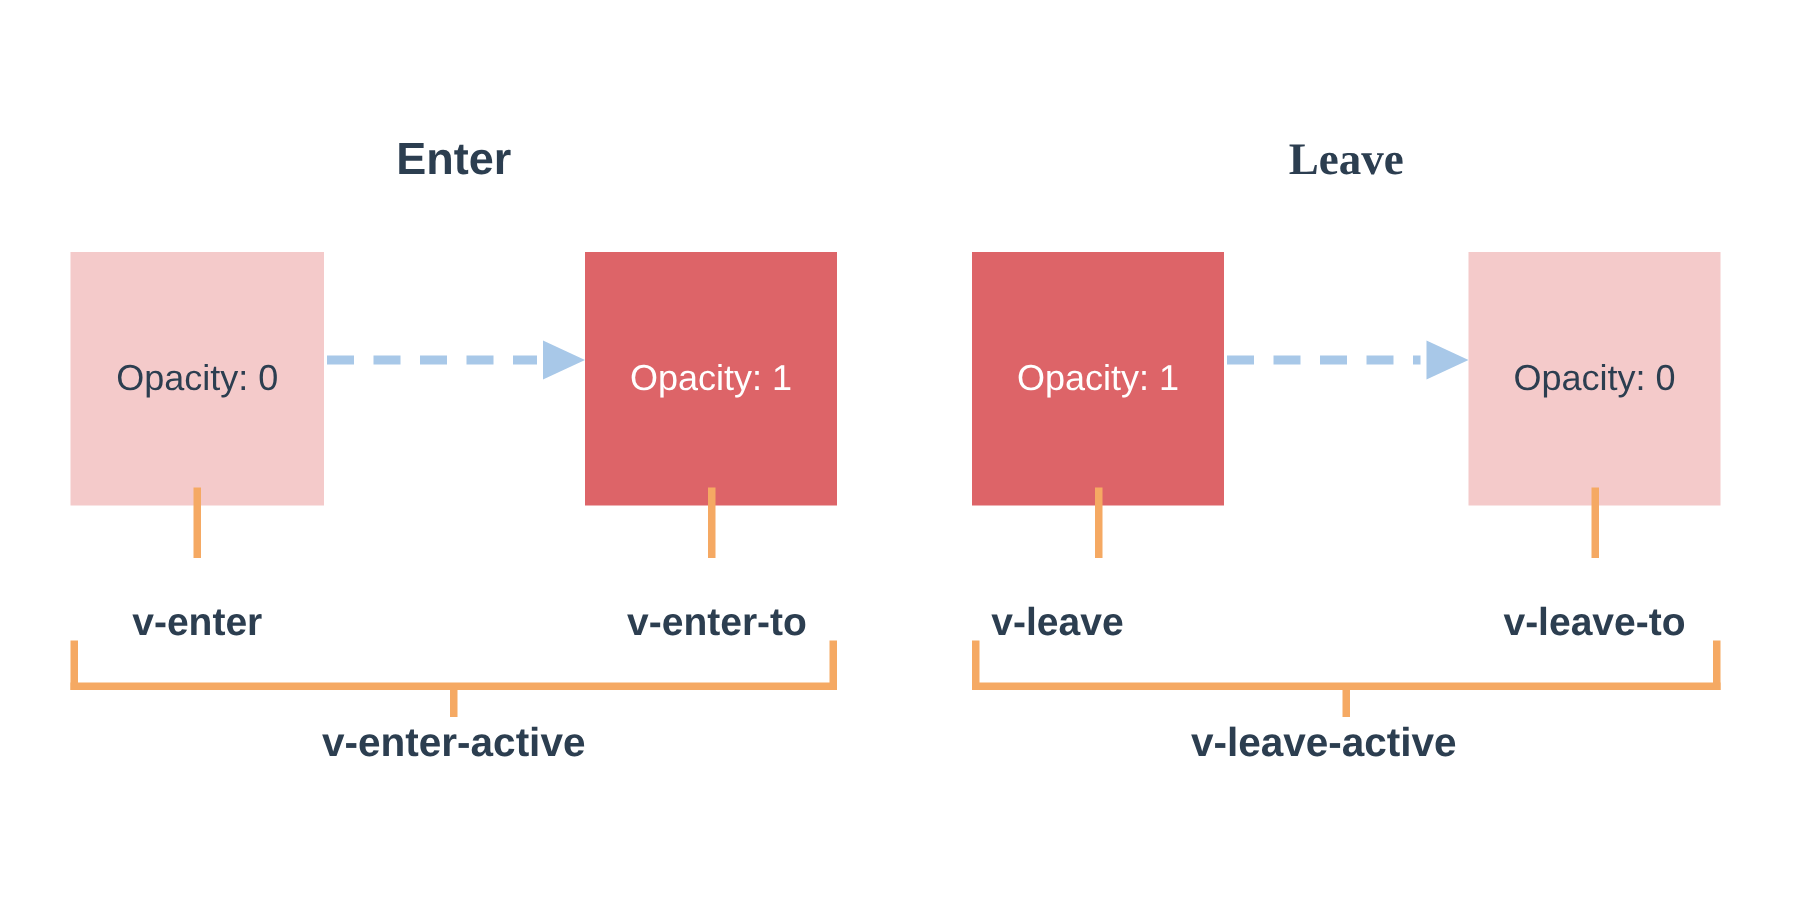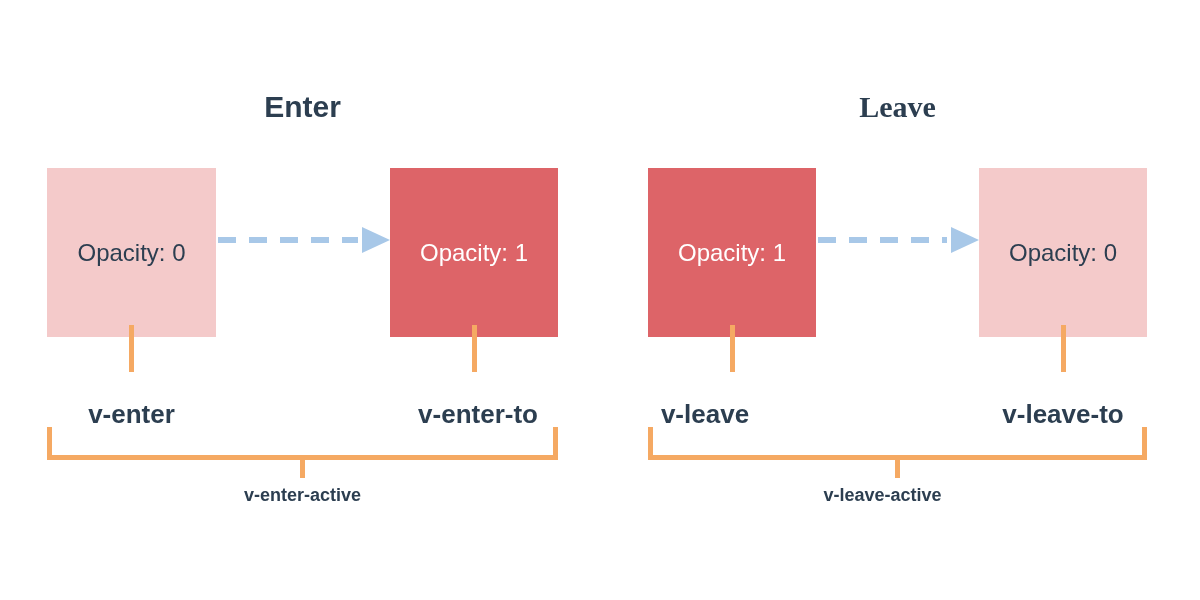--- a/index.html
+++ b/index.html
@@ -79,21 +79,21 @@
     position:absolute;
     top:458px;
     width:5px;
     height:20px;
     background:var(--orange);
   }
   .active-label{
     position:absolute;
     top:480px;
     text-align:center;
-    font-size:18px;
+    font-size:27px;
     font-weight:bold;
     color:var(--navy);
     line-height:30px;
   }
 
   
   .g0 .group-title{left:47px;width:511px;}
   .g0 .box-from{left:47px;width:169px;}
   .g0 .box-to{left:390px;width:168px;}
   .g0 .arrow-svg{left:216px;width:174px;}

